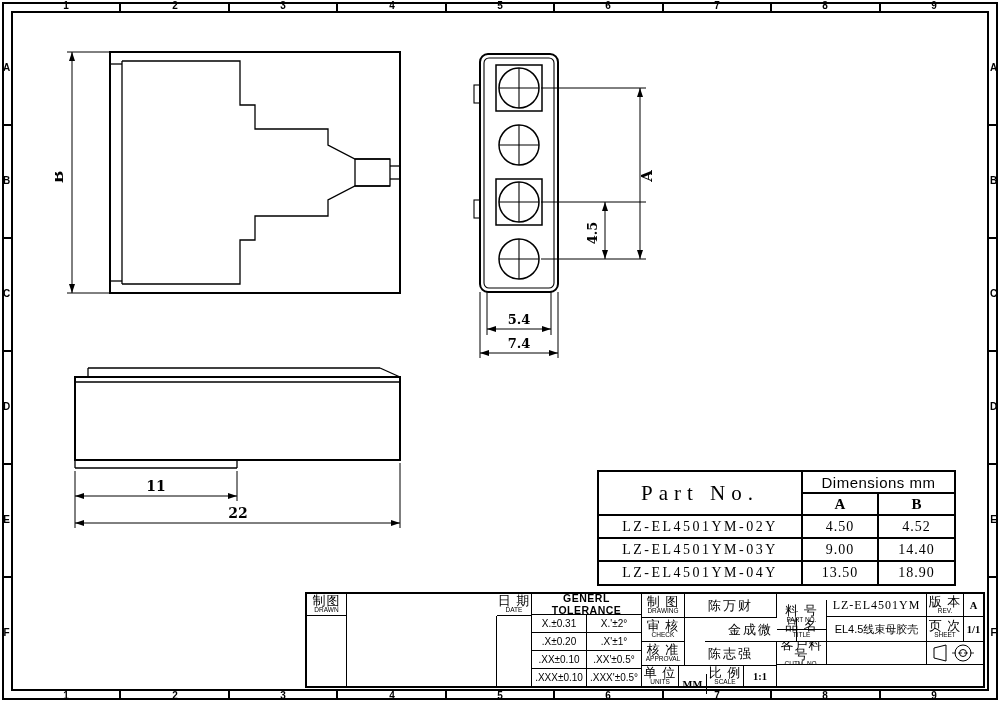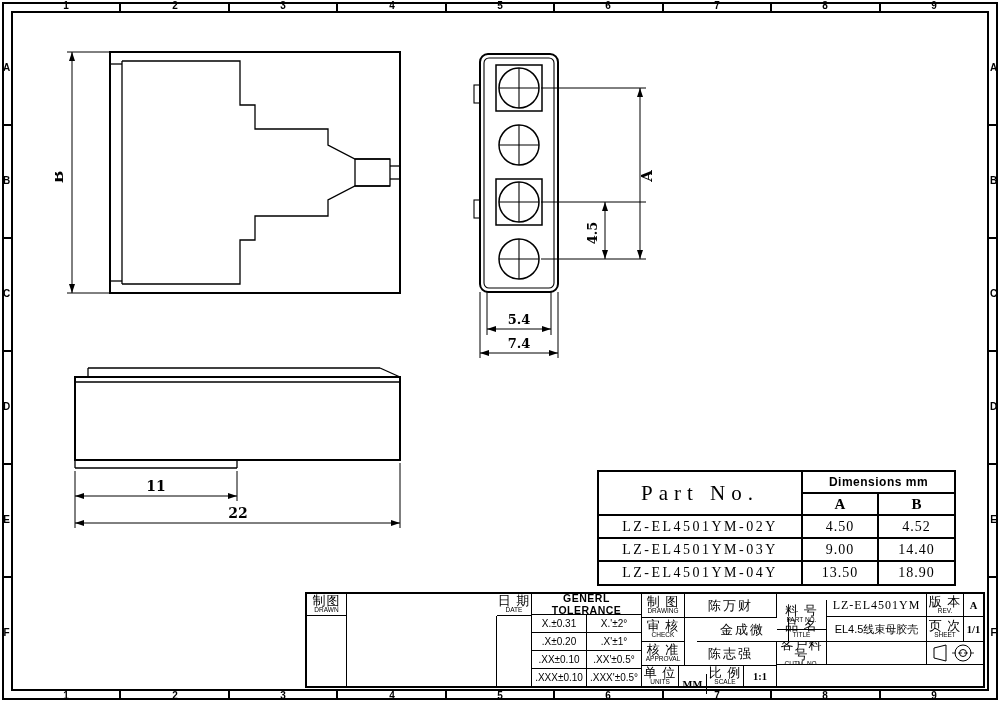--- a/index.html
+++ b/index.html
@@ -12,21 +12,21 @@
   .tickv { position:absolute; width:2px; height:8px; background:#000; }
   .tickh { position:absolute; width:8px; height:2px; background:#000; }
   .view { position:absolute; }
   .ln { stroke:#000; fill:none; }
   .dim { fill:#000; stroke:none; font-family:"DejaVu Serif", serif; font-weight:bold; text-anchor:middle; }
   .arr { fill:#000; stroke:none; }
 
   .pt { position:absolute; left:597px; top:470px; border-collapse:collapse; table-layout:fixed; background:#fff; }
   .pt td { border:2px solid #000; text-align:center; vertical-align:middle; padding:0; }
   .pt-title { font-family:"Liberation Serif", serif; font-size:21px; letter-spacing:6px; }
-  .pt-dims  { font-size:12px; font-weight:700; letter-spacing:0.5px; }
+  .pt-dims  { font-size:15px; font-weight:400; letter-spacing:0.5px; }
   .pt-ab    { font-family:"Liberation Serif", serif; font-weight:bold; font-size:15px; }
   .pt-part  { font-family:"Liberation Serif", serif; font-size:14px; letter-spacing:2.5px; }
   .pt-val   { font-family:"Liberation Serif", serif; font-size:14px; letter-spacing:1px; }
 
   .tb { position:absolute; left:305px; top:592px; width:680px; height:96px; border:2px solid #000; background:#fff; }
   .tc { position:absolute; border-right:1px solid #000; border-bottom:1px solid #000;
         display:flex; align-items:center; justify-content:center; text-align:center; overflow:hidden; }
   .no-bb { border-bottom:none; }
   .no-br { border-right:none; }
   .cn { font-size:13px; line-height:10px; letter-spacing:1px; }
@@ -303,21 +303,21 @@
            <div class="en">DRAWING</div>
         </div>
     </div>
     <div class="tc sig" style="left:378px;top:0;width:92px;height:24px">陈万财</div>
     <div class="tc" style="left:335px;top:24px;width:43px;height:24px">
       <div>
           <div class="cn">审 核</div>
            <div class="en">CHECK</div>
         </div>
     </div>
-    <div class="tc sig" style="left:390px;top:24px;width:92px;height:24px">金成微</div>
+    <div class="tc sig" style="left:398px;top:24px;width:92px;height:24px">金成微</div>
     <div class="tc" style="left:335px;top:48px;width:43px;height:24px">
       <div>
           <div class="cn">核 准</div>
            <div class="en">APPROVAL</div>
         </div>
     </div>
     <div class="tc sig" style="left:378px;top:48px;width:92px;height:24px">陈志强</div>
     <div class="tc no-bb" style="left:335px;top:72px;width:37px;height:20px">
       <div>
           <div class="cn">单 位</div>

